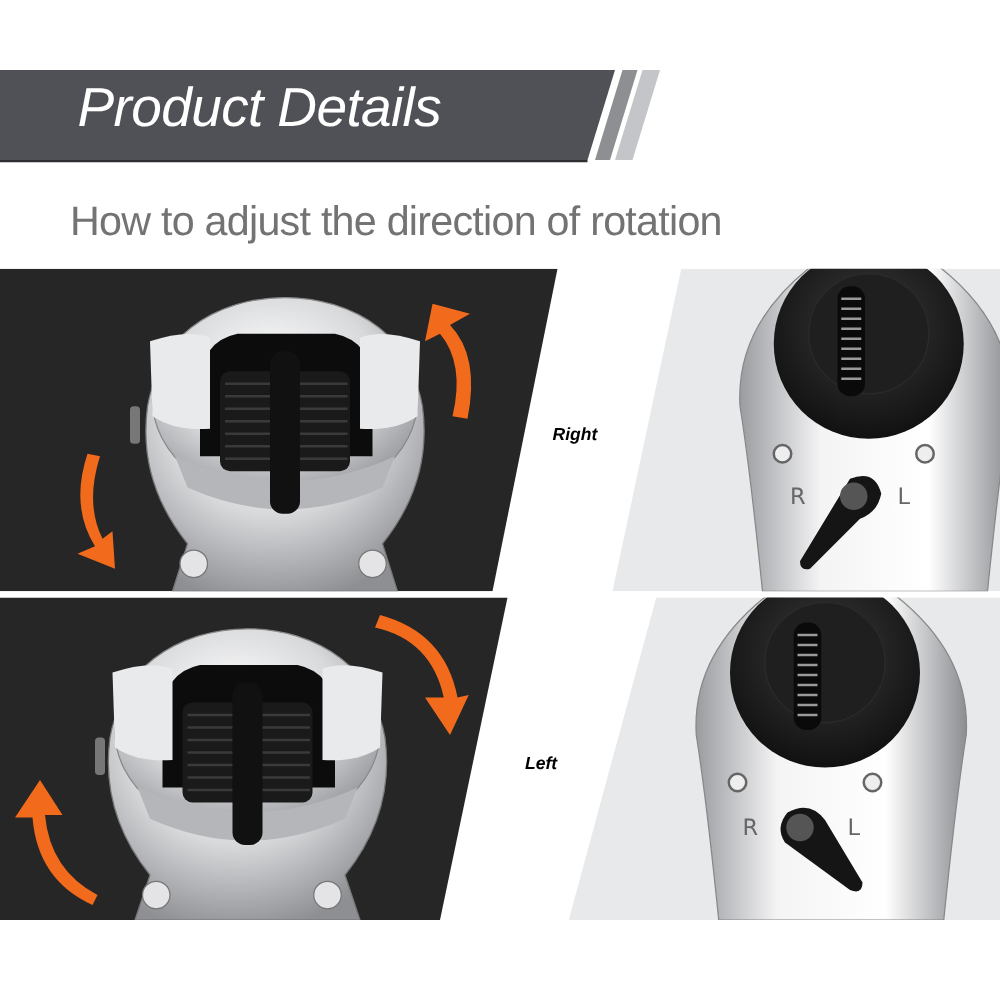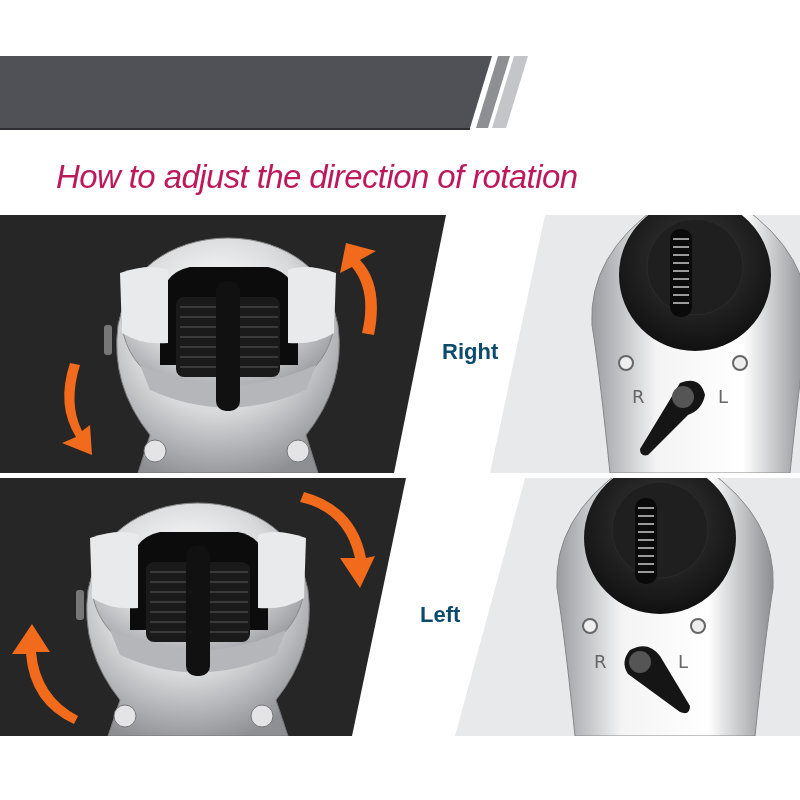--- a/index.html
+++ b/index.html
@@ -1,32 +1,33 @@
 <!DOCTYPE html>
 <html><head>
 <meta charset="utf-8">
 <style>
   html,body{margin:0;padding:0;background:#fff;}
   body{width:800px;height:800px;position:relative;overflow:hidden;font-family:"Liberation Sans",sans-serif;}
   .abs{position:absolute;}
   svg{display:block;}
   .hdr-title{position:absolute;left:62px;top:62px;font-size:44px;font-style:italic;color:#fff;letter-spacing:-0.5px;font-weight:normal;}
-  .subtitle{position:absolute;left:56px;top:158px;font-size:33px;font-style:italic;color:#be185d;letter-spacing:-0.6px;}
-  .dir-label{position:absolute;font-size:22px;font-weight:bold;color:#0c4a6e;}
+  .subtitle{position:absolute;left:56px;top:158px;font-size:33px;color:#737373;letter-spacing:-0.6px;}
+  .dir-label{position:absolute;font-size:14px;font-weight:bold;font-style:italic;color:#000000;}
 </style>
 </head>
 <body>
 
 <div class="abs" style="left:0;top:56px;width:540px;height:74px;">
   <svg width="540" height="74">
     <polygon points="0,0 492,0 470,72 0,72" fill="#505157"></polygon>
     <polygon points="0,72 470,72 470,74 0,74" fill="#2e2e32"></polygon>
     <polygon points="498,0 510,0 488,72 476,72" fill="#8e8f93"></polygon>
     <polygon points="514,0 528,0 506,72 492,72" fill="#c4c5c8"></polygon>
   </svg>
+  <div class="hdr-title" style="left:62px;top:6px;">Product Details</div>
 </div>
 
 <div class="subtitle">How to adjust the direction of rotation</div>
 
 <div class="abs" style="left:0;top:215px;width:800px;height:258px;">
   <svg width="800" height="258">
     <defs>
       <radialGradient id="chromeG" cx="45%" cy="35%" r="70%">
         <stop offset="0" stop-color="#ffffff"></stop>
         <stop offset="0.55" stop-color="#d8d9db"></stop>

